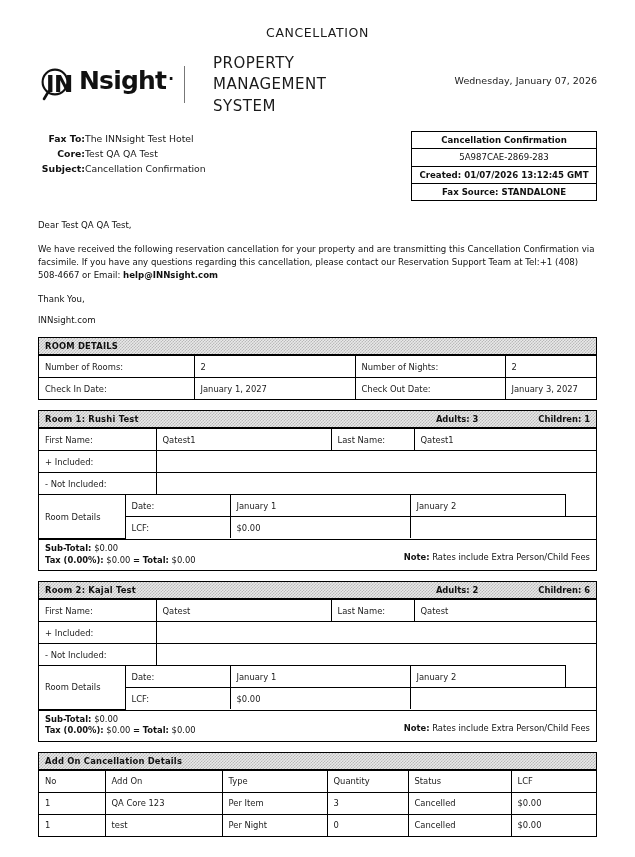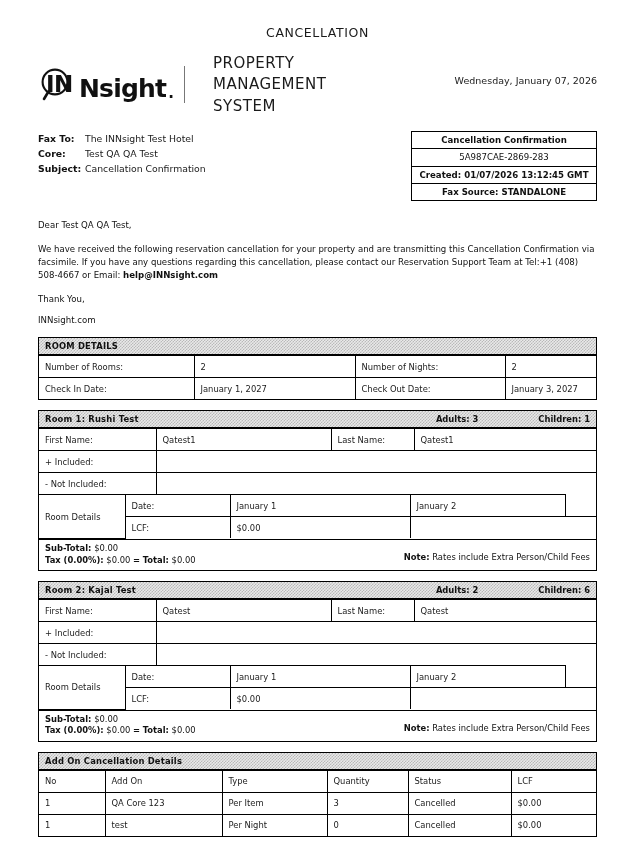--- a/index.html
+++ b/index.html
@@ -40,21 +40,21 @@
     align-items: flex-start;
     margin-top: 13px;
   }
   .logo-block {
     display: flex;
     align-items: center;
     gap: 9px;
   }
   .logo-mark {
     display: flex;
-    align-items: flex-end;
+    align-items: flex-start;
     position: relative;
     font-size: 25px;
     font-weight: bold;
     letter-spacing: -0.9px;
     color: #111;
     line-height: 1;
   }
   .logo-glass {
     position: relative;
     display: inline-block;
@@ -104,21 +104,21 @@
   .meta-row {
     display: flex;
     justify-content: space-between;
     align-items: flex-start;
     margin-top: 14px;
   }
   .fax-meta {
     font-size: 9.3px;
     line-height: 1.62;
   }
-  .fax-meta .line { display: flex; }
+  .fax-meta .line { display: flex; text-align: right; }
   .fax-meta .k {
     font-weight: bold;
     width: 47px;
     flex: none;
   }
   .fax-meta .v { color: #1a1a1a; }
 
   .confirm-box {
     width: 186px;
     border: 1.2px solid #000;

